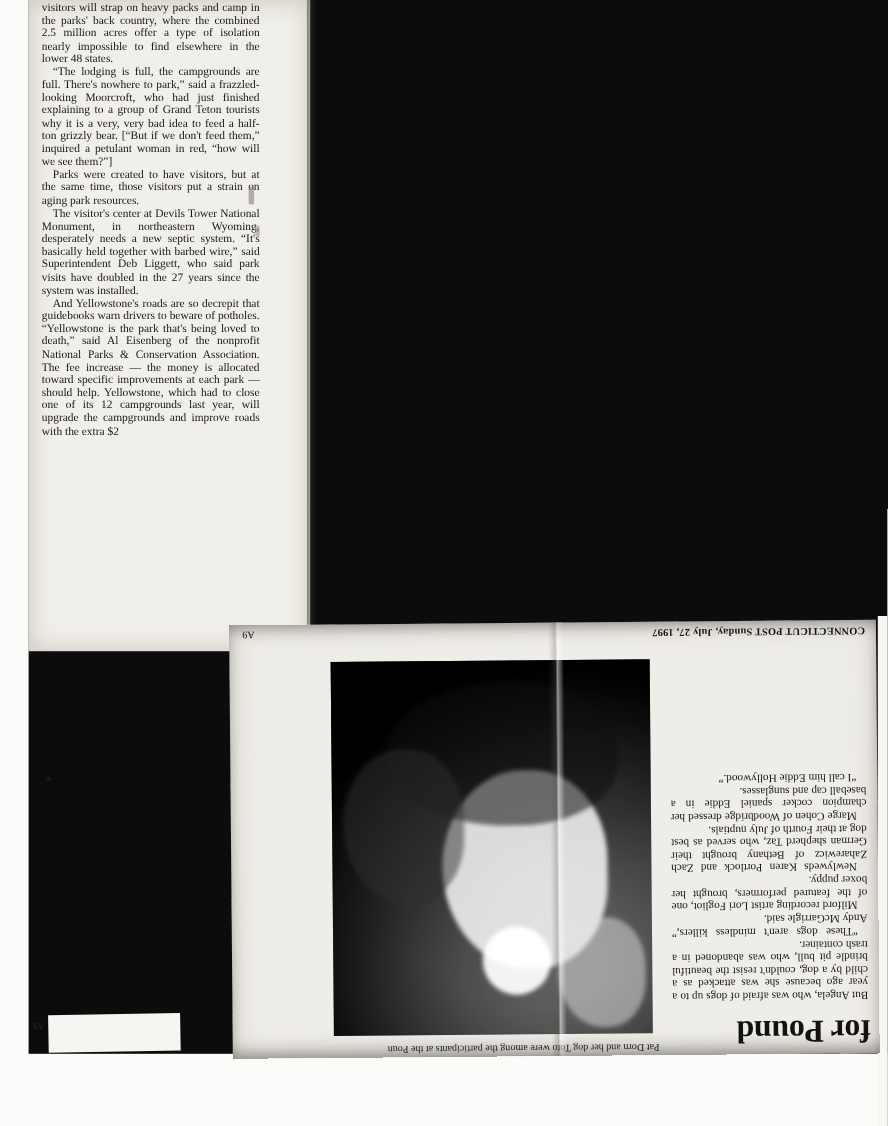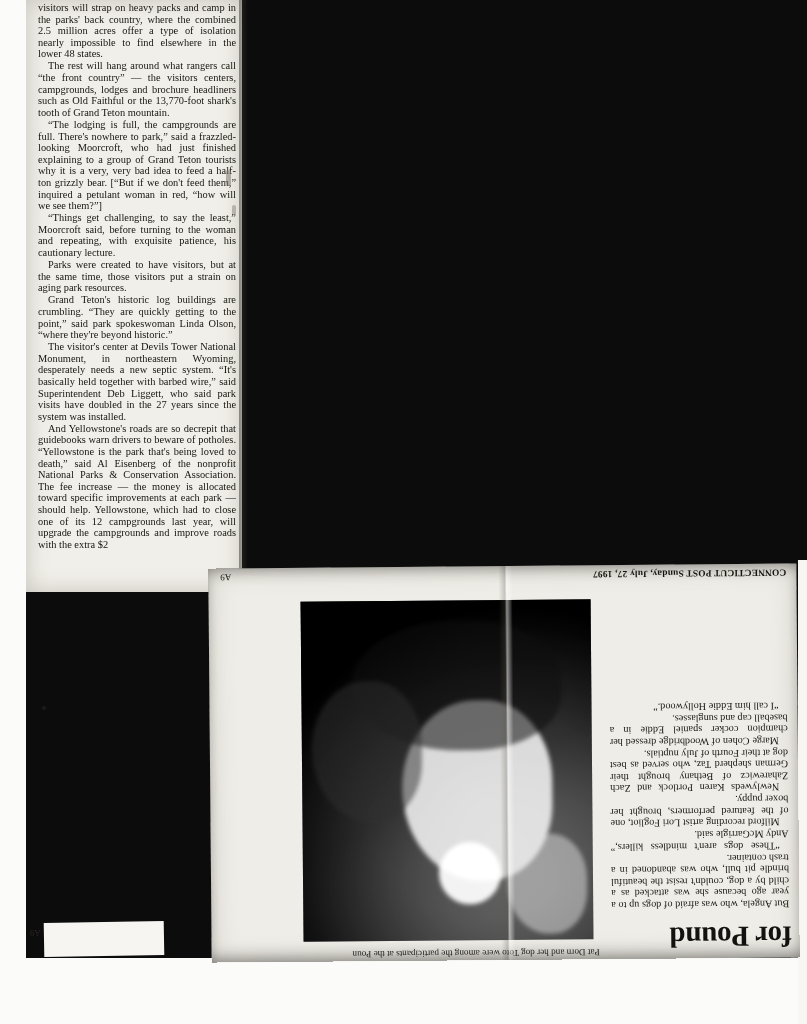--- a/index.html
+++ b/index.html
@@ -45,21 +45,21 @@
     right: 0; top: 560px;
     width: 9px; height: 464px;
     background: #f7f6f3;
   }
 
   
   .clip-top {
     position: absolute;
     left: 26px;
     top: 0;
-    width: 216px;
+    width: 256px;
     height: 592px;
     background: #f1efe9;
     box-shadow: inset 0 0 22px rgba(120,115,105,0.35);
   }
   .clip-top::after{
     content:"";
     position:absolute; right:-6px; top:0; width:9px; height:100%;
     background: linear-gradient(to right, rgba(60,58,52,0.55), rgba(20,20,18,0));
   }
   .col-text {
@@ -218,25 +218,22 @@
 <div id="page">
 
   <div class="scan-bg"></div>
   <div class="bed-left"></div>
   <div class="bed-bottom"></div>
   <div class="bed-right"></div>
 
   <div class="clip-top">
     <div class="col-text">
       <p class="first">visitors will strap on heavy packs and camp in the parks' back country, where the combined 2.5 million acres offer a type of isolation nearly impossible to find elsewhere in the lower 48 states.</p>
-      <p>The rest will hang around what rangers call “the front country” — the visitors centers, campgrounds, lodges and brochure headliners such as Old Faithful or the 13,770-foot shark's tooth of Grand Teton mountain.</p>
       <p>“The lodging is full, the campgrounds are full. There's nowhere to park,” said a frazzled-looking Moorcroft, who had just finished explaining to a group of Grand Teton tourists why it is a very, very bad idea to feed a half-ton grizzly bear. [“But if we don't feed them,” inquired a petulant woman in red, “how will we see them?”]</p>
-      <p>“Things get challenging, to say the least,” Moorcroft said, before turning to the woman and repeating, with exquisite patience, his cautionary lecture.</p>
       <p>Parks were created to have visitors, but at the same time, those visitors put a strain on aging park resources.</p>
-      <p>Grand Teton's historic log buildings are crumbling. “They are quickly getting to the point,” said park spokeswoman Linda Olson, “where they're beyond historic.”</p>
       <p>The visitor's center at Devils Tower National Monument, in northeastern Wyoming, desperately needs a new septic system. “It's basically held together with barbed wire,” said Superintendent Deb Liggett, who said park visits have doubled in the 27 years since the system was installed.</p>
       <p>And Yellowstone's roads are so decrepit that guidebooks warn drivers to beware of potholes. “Yellowstone is the park that's being loved to death,” said Al Eisenberg of the nonprofit National Parks &amp; Conservation Association. The fee increase — the money is allocated toward specific improvements at each park — should help. Yellowstone, which had to close one of its 12 campgrounds last year, will upgrade the campgrounds and improve roads with the extra $2</p>
     </div>
 
     <div class="speck" style="left:200px;top:170px;width:5px;height:16px;border-radius:2px;background:#7d7a72;"></div>
     <div class="speck" style="left:206px;top:205px;width:4px;height:10px;border-radius:2px;background:#8d8a82;"></div>
     <div class="speck" style="left:16px;top:706px;width:4px;height:4px;"></div>
   </div>
 
   <div class="clip-bottom">

